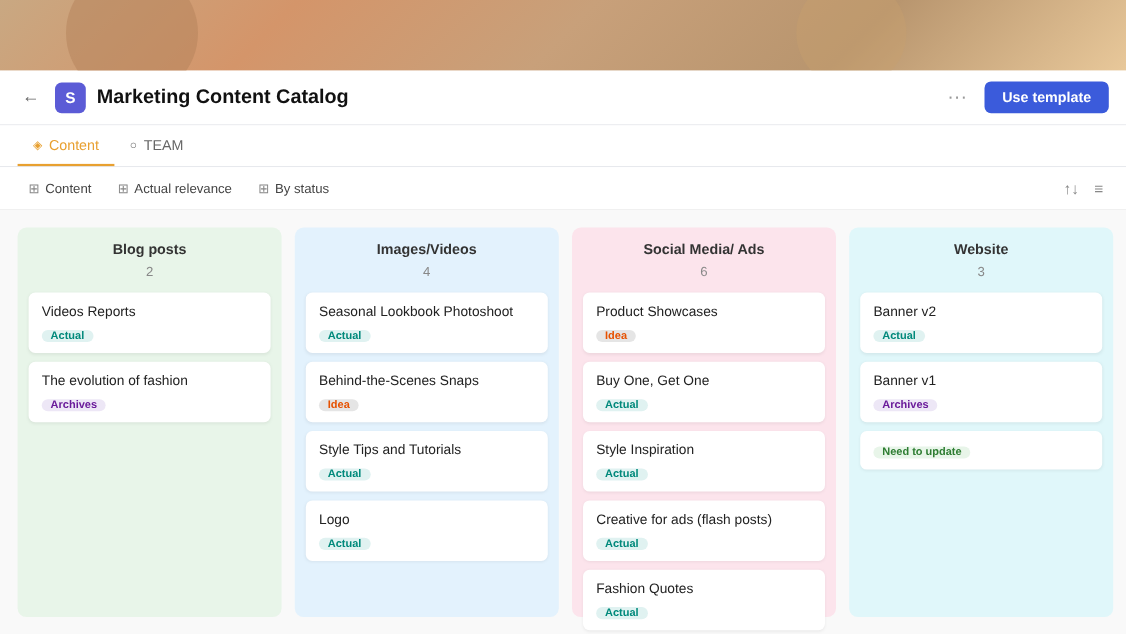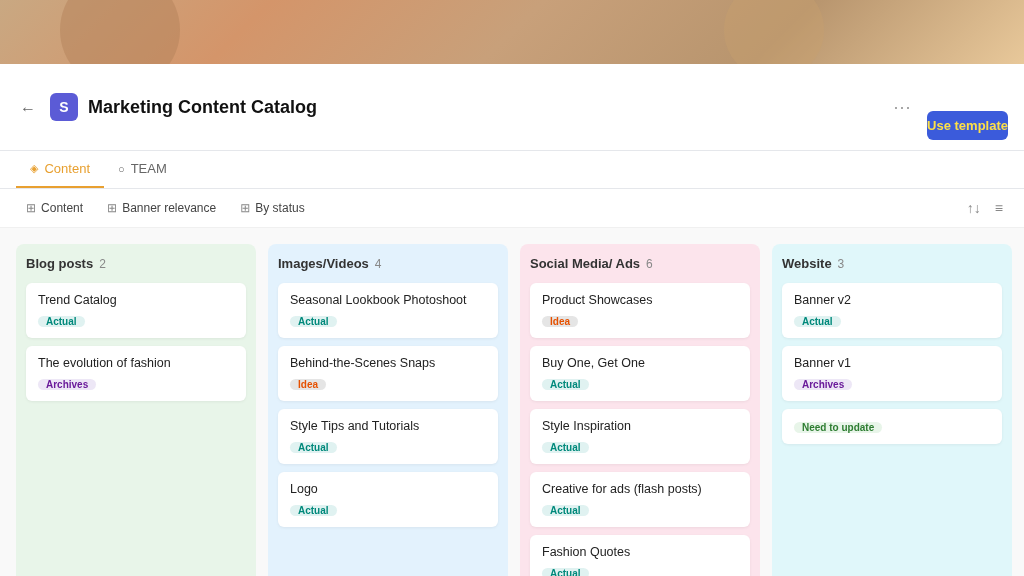--- a/index.html
+++ b/index.html
@@ -50,28 +50,27 @@
     .page-title {
       font-size: 18px; font-weight: 700; color: #111;
       flex: 1;
     }
     .more-btn {
       background: none; border: none; cursor: pointer;
       color: #999; font-size: 18px; padding: 2px 6px;
     }
     .use-template-btn {
       background: #3b5bdb;
-      color: #fde047;
+      color: #ffffff;
       border: none;
       border-radius: 6px;
-      padding: 7px 0;
+      padding: 7px 16px;
       font-size: 13px;
       font-weight: 600;
       cursor: pointer;
-      margin-top: 37px;
     }
 
     .tabs-bar {
       display: flex;
       align-items: center;
       padding: 0 16px;
       border-bottom: 1px solid #e5e7eb;
       background: #fff;
       gap: 0;
     }
@@ -140,20 +139,21 @@
     .col-social { background: #fce4ec; }
     .col-website { background: #e0f7fa; }
 
     .col-header {
       display: flex;
       align-items: center;
       gap: 6px;
       margin-bottom: 4px;
       font-size: 13px;
       font-weight: 700;
+      flex-direction: column;
     }
     .col-count {
       color: #888;
       font-weight: 400;
       font-size: 12px;
     }
 
     .card {
       background: #fff;
       border-radius: 6px;
@@ -202,39 +202,39 @@
   </div>
 </div>
 
 <div class="view-bar">
   <button class="view-btn">
     <span class="view-icon">⊞</span>
     <span>Content</span>
   </button>
   <button class="view-btn">
     <span class="view-icon">⊞</span>
-    <span>Banner relevance</span>
+    <span>Actual relevance</span>
   </button>
   <button class="view-btn">
     <span class="view-icon">⊞</span>
     <span>By status</span>
   </button>
   <div class="spacer"></div>
   <button class="sort-btn">↑↓</button>
   <button class="filter-btn">≡</button>
 </div>
 
 <div class="board-container" id="board">
     <div class="column col-blog">
       <div class="col-header">
         <span>Blog posts</span> 
         <span class="col-count">2</span>
       </div>
       <div class="card">
-      <div class="card-title">Trend Catalog</div>
+      <div class="card-title">Videos Reports</div>
       <span class="badge badge-actual">Actual</span>
     </div>
       <div class="card">
       <div class="card-title">The evolution of fashion</div>
       <span class="badge badge-archives">Archives</span>
     </div>
     </div>
     <div class="column col-images">
       <div class="col-header">
         <span>Images/Videos</span> 

